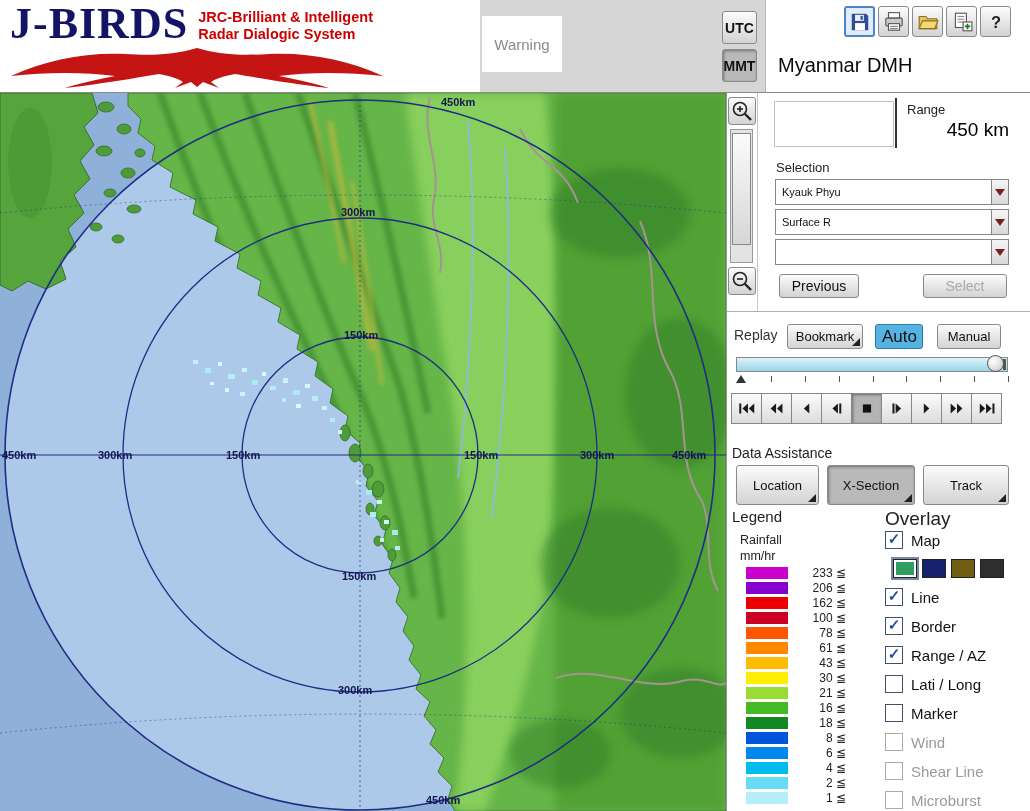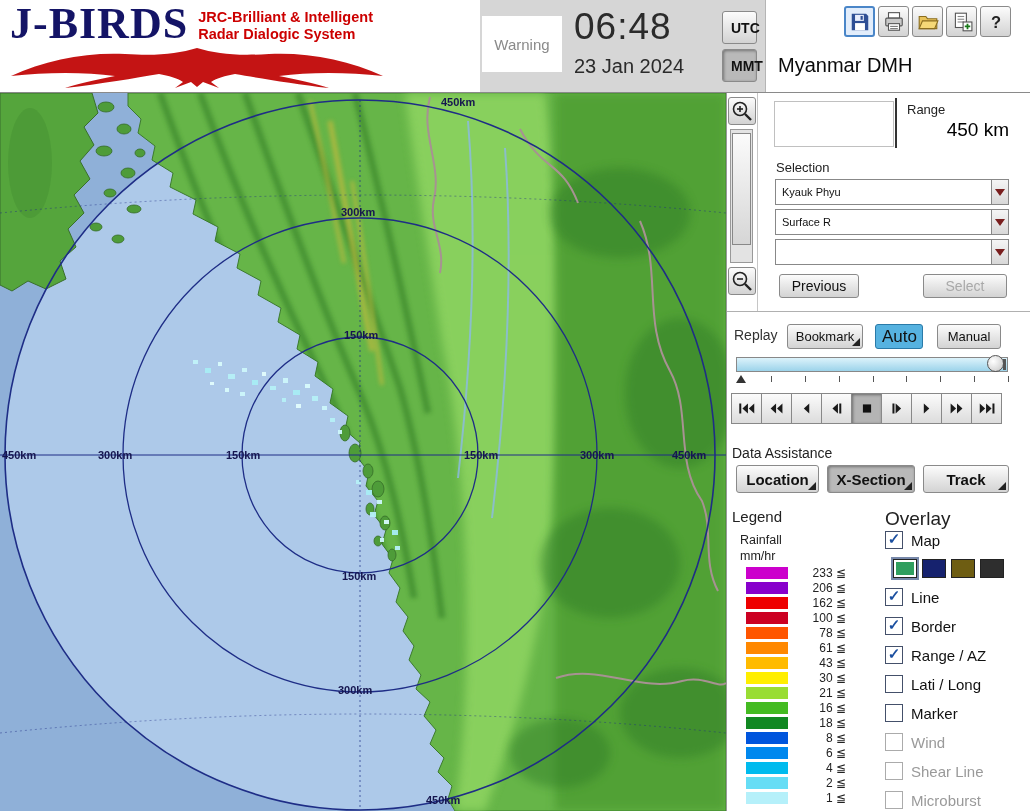--- a/index.html
+++ b/index.html
@@ -13,21 +13,21 @@
   .logo-title{font-family:"Liberation Serif",serif;font-weight:bold;font-size:44px;line-height:1;
               color:#141466;letter-spacing:1px;}
   .logo-tag{margin-top:7px;color:#cc0000;font-weight:bold;font-size:14.5px;line-height:1.15;white-space:nowrap;}
   #eagle{position:absolute;left:6px;top:44px;width:382px;height:44px;}
   #warning-box{position:absolute;left:482px;top:16px;width:80px;height:56px;background:#fff;
                display:flex;align-items:center;justify-content:center;color:#8a8a8a;font-size:15px;}
   #clock{position:absolute;left:574px;top:6px;}
   #clock .time{font-size:37px;color:#2b2b2b;letter-spacing:1px;}
   #clock .date{font-size:20px;color:#2b2b2b;margin-top:7px;}
   #tz{position:absolute;left:722px;top:11px;display:flex;flex-direction:column;gap:5px;}
-  .tz-btn{width:35px;height:33px;font-size:12px;font-weight:bold;padding:8px;}
+  .tz-btn{width:35px;height:33px;font-size:12px;font-weight:bold;padding:0;}
   #right-head{position:absolute;left:765px;top:0;width:265px;height:92px;background:#fff;border-left:1px solid #b5b5b5;}
   #toolbar{position:absolute;right:20px;top:6px;display:flex;gap:3px;}
   .tool-btn{width:31px;height:31px;padding:2px;display:flex;align-items:center;justify-content:center;}
   .tool-btn.hl{border:2px solid #4a86c8;background:#e2edfb;}
   .tool-btn .ticon{display:block;width:22px;height:22px;}
   .tool-btn svg{width:22px;height:22px;display:block;}
   #station{position:absolute;left:12px;top:54px;font-size:20px;color:#0b0b0b;}
   
   .btn{background:linear-gradient(#fcfcfc,#e9e9e9 45%,#d3d3d3);border:1px solid #8a8a8a;
        border-radius:3px;font-size:14px;color:#111;font-family:inherit;cursor:pointer;}
@@ -76,21 +76,21 @@
           background:radial-gradient(circle at 35% 35%, #ffffff, #c4c4c4);border:1px solid #555;box-sizing:border-box;}
   #slider-marker{position:absolute;left:9px;top:282px;width:0;height:0;
           border-left:5px solid transparent;border-right:5px solid transparent;border-bottom:8px solid #333;}
   #slider-ticks{position:absolute;left:44px;top:283px;width:238px;display:flex;justify-content:space-between;}
   .tick{width:1px;height:6px;background:#555;}
   #pb-controls{position:absolute;left:5px;top:300px;display:flex;}
   .pb-btn{width:31px;height:31px;display:flex;align-items:center;justify-content:center;
           border:1px solid #888;margin-left:-1px;background:linear-gradient(#fbfbfb,#dcdcdc);border-radius:0;padding:0;}
   .pb-btn.pressed{background:#b4b4b4;box-shadow:inset 1px 1px 3px rgba(0,0,0,.4);}
   #da-label{position:absolute;left:5px;top:352px;font-size:14px;color:#222;}
-  .da-btn{position:absolute;top:372px;height:28px;font-size:15px;font-weight:bold;}
+  .da-btn{position:absolute;top:372px;height:40px;font-size:13px;}
   #da-location{left:9px;width:83px;}
   #da-xsection{left:100px;width:88px;}
   #da-track{left:196px;width:86px;}
   #legend-title{position:absolute;left:5px;top:415px;font-size:15px;color:#222;}
   #overlay-title{position:absolute;left:158px;top:415px;font-size:19px;color:#222;}
   #legend-unit{position:absolute;left:13px;top:440px;font-size:12.5px;color:#222;line-height:1.25;}
   #legend-rows{position:absolute;left:19px;top:472px;}
   .lg-row{display:flex;align-items:center;height:15px;}
   .lg-swatch{width:42px;height:12px;display:inline-block;}
   .lg-val{width:58px;text-align:right;font-size:12px;color:#222;white-space:nowrap;}
@@ -118,24 +118,20 @@
           <div>JRC-Brilliant &amp; Intelligent</div>
           <div>Radar  Dialogic  System</div>
         </div>
       </div>
       <svg id="eagle" viewBox="0 0 380 44">
         <path d="M190,4 C170,10 150,12 118,10 C80,8 38,16 4,32 C40,28 78,28 108,32 C88,36 70,40 58,44 C94,40 128,34 152,30 C162,32 170,34 176,38 L168,44 L184,38 L190,43 L196,38 L212,44 L204,38 C210,34 218,32 228,30 C252,34 286,40 322,44 C310,40 292,36 272,32 C302,28 340,28 376,32 C342,16 300,8 262,10 C230,12 210,10 190,4 Z" fill="#c41414"></path>
       </svg>
     </div>
     <div id="warning-box">
       <span>Warning</span>
-    </div>
-    <div id="clock">
-      <div class="time">06:48</div>
-      <div class="date">23 Jan 2024</div>
     </div>
     <div id="tz">
       <button class="btn tz-btn">UTC</button>
       <button class="btn tz-btn pressed">MMT</button>
     </div>
     <div id="right-head">
       <div id="toolbar">
           <button class="btn tool-btn hl">
             <span class="ticon">
               <svg viewBox="0 0 20 20">

